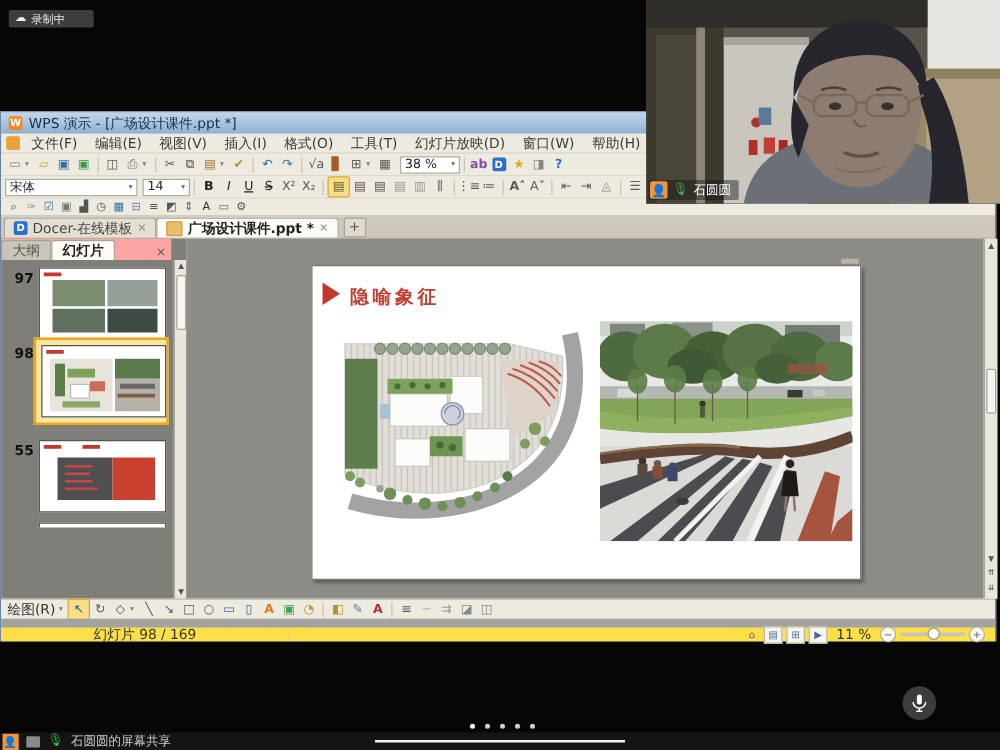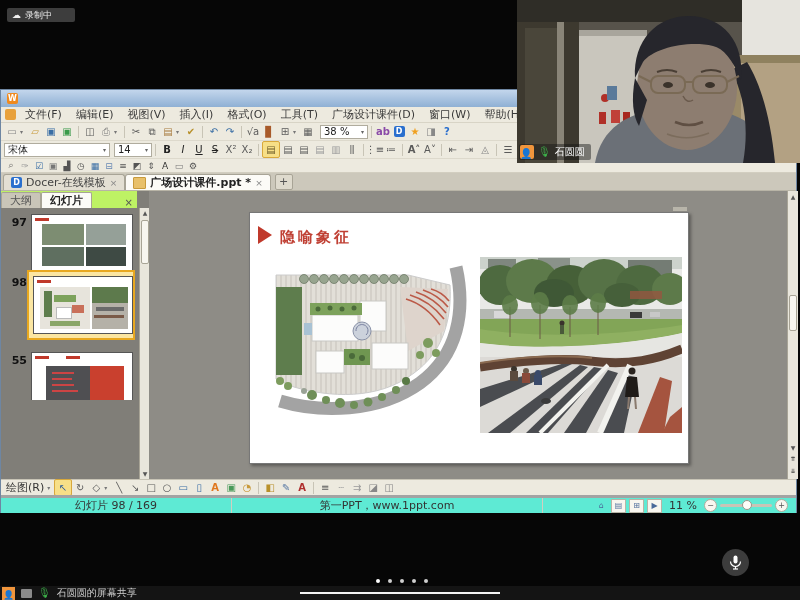--- a/index.html
+++ b/index.html
@@ -49,27 +49,27 @@
   .doc-tab.active{background:#fcfbf7;color:#222;}
   .doc-tab .x{font-size:9px;color:#888;}
   .d-ic{width:11px;height:11px;background:#2a6fce;color:#fff;font-size:8px;font-weight:bold;
     text-align:center;line-height:11px;border-radius:2px;}
   .f-ic{width:11px;height:10px;background:#e8c06a;border:1px solid #c89a3c;border-radius:1px;}
   #newtab{width:16px;height:14px;background:#dedacd;border:1px solid #a8a496;border-radius:2px;
     font-size:11px;color:#555;text-align:center;line-height:13px;margin-left:4px;}
 
   
   #panel{left:0;top:101px;width:148px;height:288px;background:#807e78;}
-  #panel-tabs{left:0;top:0;width:136px;height:17px;background:#bef264;display:flex;align-items:flex-end;}
+  #panel-tabs{left:0;top:0;width:136px;height:17px;background:#fca5a5;display:flex;align-items:flex-end;}
   .p-tab{height:16px;font-size:11px;padding:0 8px;display:flex;align-items:center;
     border:1px solid #a8a496;border-bottom:none;border-radius:2px 2px 0 0;box-sizing:border-box;}
   .p-tab.inactive{background:#c9c5b8;color:#555;}
   .p-tab.active{background:#fcfbf7;color:#222;font-weight:bold;}
   #panel-close{margin-left:auto;margin-right:4px;font-size:10px;color:#555;}
-  #thumbs{left:0;top:17px;width:138px;height:192px;overflow:hidden;}
+  #thumbs{left:0;top:17px;width:138px;height:214px;overflow:hidden;}
   .t-num{position:absolute;left:4px;width:22px;font-size:11px;font-weight:bold;color:#111;text-align:right;}
   .t-card{position:absolute;left:30px;width:100px;height:56px;background:#fff;border:1px solid #555;}
   #sel-98{position:absolute;left:26px;top:62px;width:108px;height:70px;background:#fbe6a2;
     border:2px solid #e8a820;box-sizing:border-box;}
   .mini-mark{position:absolute;left:3px;top:3px;width:14px;height:3px;background:#c0392b;}
   
   #p-scroll{left:138px;top:17px;width:10px;height:271px;background:#e9e6dc;border-left:1px solid #a8a496;box-sizing:border-box;}
   .sc-btn{position:absolute;left:0;width:10px;height:10px;font-size:6px;color:#555;text-align:center;line-height:10px;}
   .sc-thumb{position:absolute;left:1px;width:8px;background:#f8f6f0;border:1px solid #a8a496;border-radius:2px;box-sizing:border-box;}
 
@@ -85,21 +85,21 @@
     border-bottom:9px solid transparent;border-left:14px solid #c0392b;}
   #plan-img{left:10px;top:46px;}
   #photo-img{left:230px;top:44px;}
   
   #m-scroll{left:786px;top:101px;width:11px;height:288px;background:#e9e6dc;border-left:1px solid #a8a496;box-sizing:border-box;}
 
   
   #drawbar{left:0;top:389px;width:100%;height:16px;background:#edeadf;border-top:1px solid #c8c4b6;
     display:flex;align-items:center;padding:0 5px;box-sizing:border-box;}
   #drawbar .lbl{font-size:11px;color:#333;margin-right:3px;white-space:nowrap;}
-  #statusbar{left:0;top:405px;width:100%;height:18px;background:#5eead4;border-top:3px solid #a3a3a3;
+  #statusbar{left:0;top:405px;width:100%;height:18px;background:#fde047;border-top:7px solid #a3a3a3;
     display:flex;align-items:center;font-size:11px;color:#333;box-sizing:border-box;}
   #statusbar .sec1{width:230px;text-align:center;border-right:1px solid #d2cec0;height:100%;
     display:flex;align-items:center;justify-content:center;}
   #statusbar .sec2{width:310px;text-align:center;border-right:1px solid #d2cec0;height:100%;
     display:flex;align-items:center;justify-content:center;}
   #statusbar .sec3{flex:1;display:flex;align-items:center;justify-content:flex-end;gap:3px;padding-right:8px;}
   .vw{width:13px;height:12px;border:1px solid #b8b4a6;background:#f8f6ef;font-size:8px;color:#4a6a9a;
     display:flex;align-items:center;justify-content:center;}
   .zbtn{width:11px;height:11px;border:1px solid #b0ac9e;border-radius:50%;background:#f8f6ef;
     font-size:8px;color:#555;display:flex;align-items:center;justify-content:center;line-height:1;}
@@ -135,31 +135,32 @@
 
   <div id="rec-badge" class="abs">
     <span class="cloud">☁</span>
     <span class="lbl">录制中</span>
   </div>
 
   <div id="wps" class="abs">
 
     <div id="titlebar" class="abs">
       <span class="wps-ic">W</span>
+      <span class="ttl">WPS 演示 - [广场设计课件.ppt *]</span>
     </div>
 
     <div id="menubar" class="abs">
       <span class="m-ic"></span>
       <span class="mi">文件(F)</span>
       <span class="mi">编辑(E)</span>
       <span class="mi">视图(V)</span>
       <span class="mi">插入(I)</span>
       <span class="mi">格式(O)</span>
       <span class="mi">工具(T)</span>
-      <span class="mi">广场设计课件(D)</span>
+      <span class="mi">幻灯片放映(D)</span>
       <span class="mi">窗口(W)</span>
       <span class="mi">帮助(H)</span>
       <span class="mi">办公空间(K)</span>
       <span class="fb-ic"></span>
       <span class="mi">反馈(B)</span>
     </div>
 
     <div id="toolbar1" class="tb abs">
       <span class="ic" style="color:#888">▭</span>
         <span class="caret">▾</span>
@@ -526,21 +527,20 @@
       <span class="sep"></span>
       <span class="ic">≡</span>
       <span class="ic" style="color:#9a9a9a">┄</span>
       <span class="ic" style="color:#9a9a9a">⇉</span>
       <span class="ic" style="color:#888">◪</span>
       <span class="ic" style="color:#888">◫</span>
     </div>
 
     <div id="statusbar" class="abs">
       <div class="sec1">幻灯片 98 / 169</div>
-      <div class="sec2">第一PPT，www.1ppt.com</div>
       <div class="sec3">
         <span class="vw" style="border:none;background:none">⌂</span>
         <span class="vw">▤</span>
         <span class="vw">⊞</span>
         <span class="vw">▶</span>
         <span style="margin:0 4px;">11 %</span>
         <span class="zbtn">−</span>
         <span id="zslider">
             <span class="knob"></span>
           </span>

